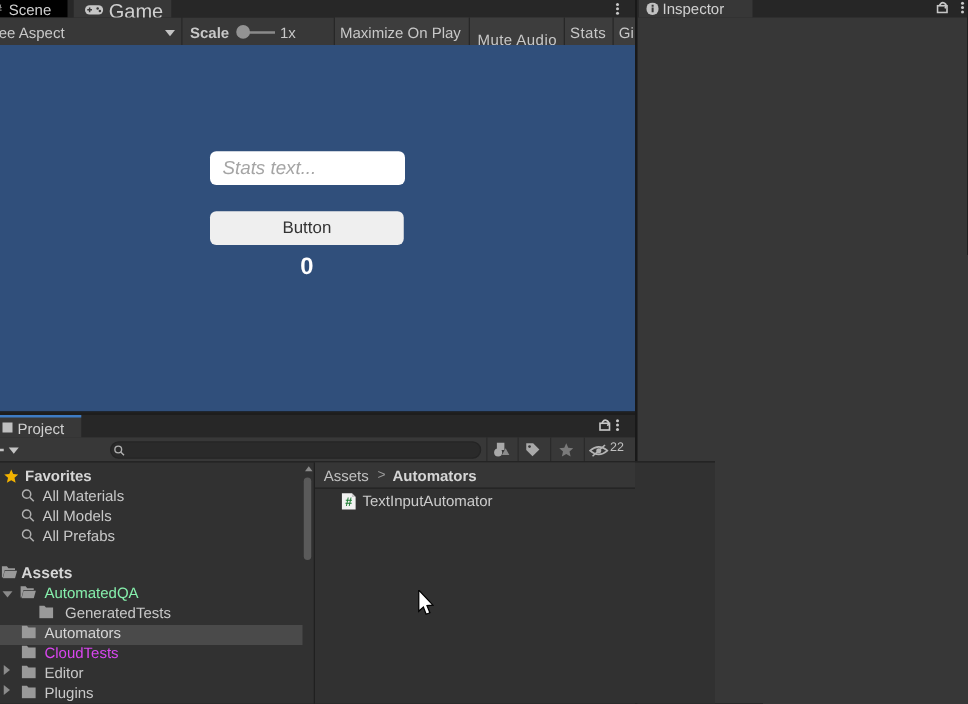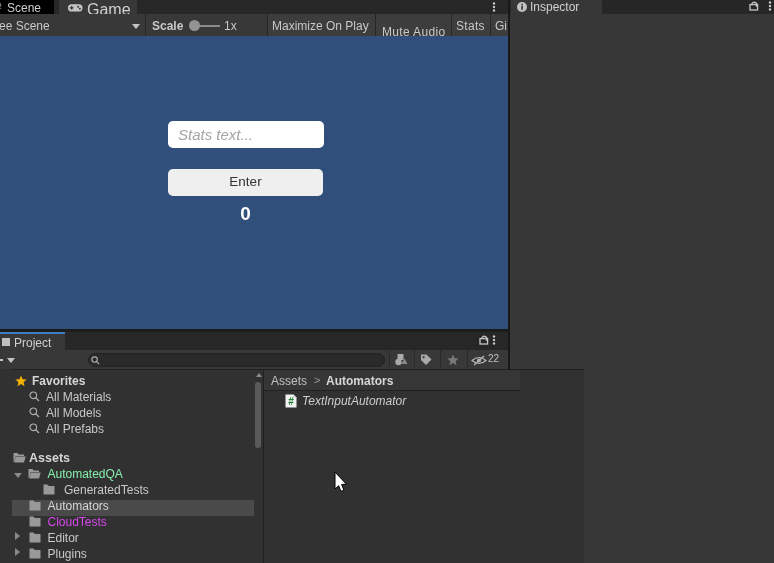--- a/index.html
+++ b/index.html
@@ -32,21 +32,21 @@
 
     <svg class="abs" style="left:492px;top:2px;" width="4" height="10" viewBox="0 0 4 10">
       <circle cx="2" cy="1.5" r="1.2" fill="#c8c8c8"></circle>
         <circle cx="2" cy="5" r="1.2" fill="#c8c8c8"></circle>
         <circle cx="2" cy="8.5" r="1.2" fill="#c8c8c8"></circle>
     </svg>
   </div>
 
   <div class="abs" style="left:0;top:14px;width:508px;height:22px;background:#383838;color:#c8c8c8;font-size:12px;">
     <div class="abs" style="left:268px;top:0;width:240px;height:22px;background:#3d3d3d;"></div>
-    <div class="abs" style="left:-1px;top:5px;">ee Scene</div>
+    <div class="abs" style="left:-1px;top:5px;">ee Aspect</div>
     <div class="abs" style="left:132px;top:10px;width:0;height:0;border-left:4px solid transparent;border-right:4px solid transparent;border-top:5px solid #c4c4c4;"></div>
     <div class="abs" style="left:145px;top:0;width:1px;height:22px;background:#272727;"></div>
     <div class="abs" style="left:152px;top:5px;font-weight:bold;">Scale</div>
     <div class="abs" style="left:199px;top:10.5px;width:21px;height:2px;background:#8a8a8a;"></div>
     <div class="abs" style="left:189px;top:6px;width:11px;height:11px;border-radius:50%;background:#939393;"></div>
     <div class="abs" style="left:224px;top:5px;">1x</div>
     <div class="abs" style="left:267px;top:0;width:1px;height:22px;background:#272727;"></div>
     <div class="abs" style="left:272px;top:5px;">Maximize On Play</div>
     <div class="abs" style="left:375px;top:0;width:1px;height:22px;background:#272727;"></div>
     <div class="abs" style="left:382px;top:11px;letter-spacing:0.35px;">Mute Audio</div>
@@ -54,21 +54,21 @@
     <div class="abs" style="left:456px;top:5px;letter-spacing:0.3px;">Stats</div>
     <div class="abs" style="left:490px;top:0;width:1px;height:22px;background:#272727;"></div>
     <div class="abs" style="left:495px;top:5px;">Gi</div>
   </div>
 
   <div class="abs" style="left:0;top:36px;width:508px;height:293px;background:#304f7b;">
     <div class="abs" style="left:168px;top:85px;width:156px;height:27px;background:#ffffff;border-radius:5px;">
       <div class="abs" style="left:10px;top:4.5px;color:#a5a5a5;font-size:15px;font-style:italic;">Stats text...</div>
     </div>
     <div class="abs" style="left:168px;top:133px;width:155px;height:27px;background:#efefef;border-radius:5px;text-align:center;">
-      <div style="margin-top:5px;color:#333333;font-size:13.5px;">Enter</div>
+      <div style="margin-top:5px;color:#333333;font-size:13.5px;">Button</div>
     </div>
     <div class="abs" style="left:168px;top:167px;width:155px;text-align:center;color:#ffffff;font-size:19px;font-weight:bold;">0</div>
   </div>
 </div>
 
 <div class="abs" style="left:510px;top:0;width:264px;height:563px;background:#373737;">
   <div class="abs" style="left:0;top:0;width:264px;height:14px;background:#262626;"></div>
   <div class="abs" style="left:1px;top:0;width:91px;height:14px;background:#373737;">
     <svg class="abs" style="left:6px;top:2px;" width="10" height="10" viewBox="0 0 10 10">
       <circle cx="5" cy="5" r="5" fill="#c2c2c2"></circle>
@@ -139,21 +139,21 @@
     <div class="abs" style="left:467px;top:0;width:1px;height:19px;background:#2a2a2a;"></div>
 
     <svg class="abs" style="left:471px;top:5px;" width="16" height="11" viewBox="0 0 16 11">
       <path d="M 1 5.5 Q 8 -0.5 15 5.5 Q 8 11.5 1 5.5 Z" fill="none" stroke="#b4b4b4" stroke-width="1.2"></path>
       <circle cx="8" cy="5.5" r="2" fill="#b4b4b4"></circle>
       <line x1="3" y1="10" x2="13" y2="1" stroke="#b4b4b4" stroke-width="1.3"></line>
     </svg>
     <div class="abs" style="left:488px;top:3px;color:#c0c0c0;font-size:10px;">22</div>
   </div>
 
-  <div class="abs" style="left:12px;top:39px;width:572px;height:194px;background:#313131;border-top:1px solid #202020;">
+  <div class="abs" style="left:0;top:39px;width:572px;height:194px;background:#313131;border-top:1px solid #202020;">
 
     <div class="abs" style="left:0;top:0;width:251px;height:194px;">
 
       <svg class="abs" style="left:3px;top:5px;" width="12" height="12" viewBox="0 0 12 12">
         <path d="M6 0.5 L7.6 4.2 L11.6 4.5 L8.6 7.2 L9.5 11.2 L6 9.1 L2.5 11.2 L3.4 7.2 L0.4 4.5 L4.4 4.2 Z" fill="#f2b200"></path>
       </svg>
       <div class="abs" style="left:20px;top:4px;color:#d6d6d6;font-size:12px;font-weight:bold;">Favorites</div>
       <svg class="abs" style="left:17px;top:21px;" width="11" height="11" viewBox="0 0 11 11">
           <circle cx="4.3" cy="4.3" r="3.3" fill="none" stroke="#b0b0b0" stroke-width="1.2"></circle>
           <line x1="7" y1="7" x2="10" y2="10" stroke="#b0b0b0" stroke-width="1.3"></line>
@@ -222,20 +222,20 @@
         <div class="abs" style="left:7px;top:4px;color:#c0c0c0;font-size:12px;">Assets</div>
         <div class="abs" style="left:50px;top:4px;color:#9a9a9a;font-size:11px;">&gt;</div>
         <div class="abs" style="left:62px;top:4px;color:#d6d6d6;font-size:12px;font-weight:bold;">Automators</div>
       </div>
 
       <svg class="abs" style="left:21px;top:24px;" width="12" height="14" viewBox="0 0 12 14">
         <path d="M0.5 0.5 L8.5 0.5 L11.5 3.5 L11.5 13.5 L0.5 13.5 Z" fill="#f2f2f2"></path>
         <path d="M8.5 0.5 L11.5 3.5 L8.5 3.5 Z" fill="#c9c9c9"></path>
         <text x="6" y="11" font-size="10" font-weight="bold" fill="#1d7d33" text-anchor="middle" font-family="Liberation Sans">#</text>
       </svg>
-      <div class="abs" style="left:38px;top:24px;color:#cccccc;font-size:12px;font-style:italic;">TextInputAutomator</div>
+      <div class="abs" style="left:38px;top:24px;color:#cccccc;font-size:12px;">TextInputAutomator</div>
     </div>
   </div>
 </div>
 
 <svg class="abs" style="left:333.5px;top:471.5px;" width="14" height="22" viewBox="0 0 14 22">
   <path d="M1 0 L1 17 L4.7 13.7 L6.9 19.4 L9.9 18.2 L7.6 12.5 L12.3 12.1 Z" fill="#ffffff" stroke="#000000" stroke-width="1"></path>
 </svg>
 
 </body></html>

